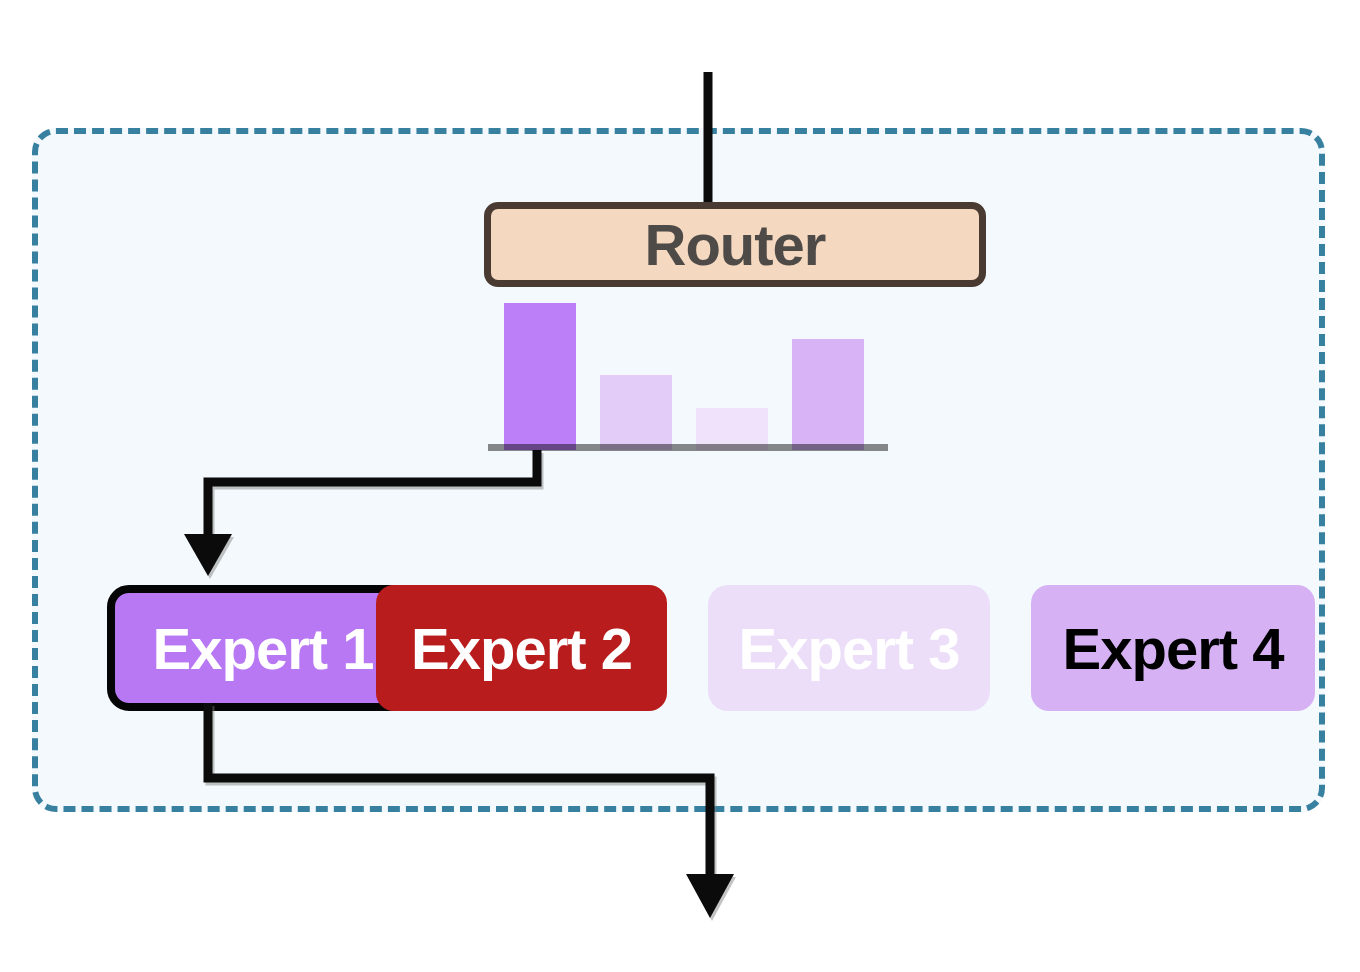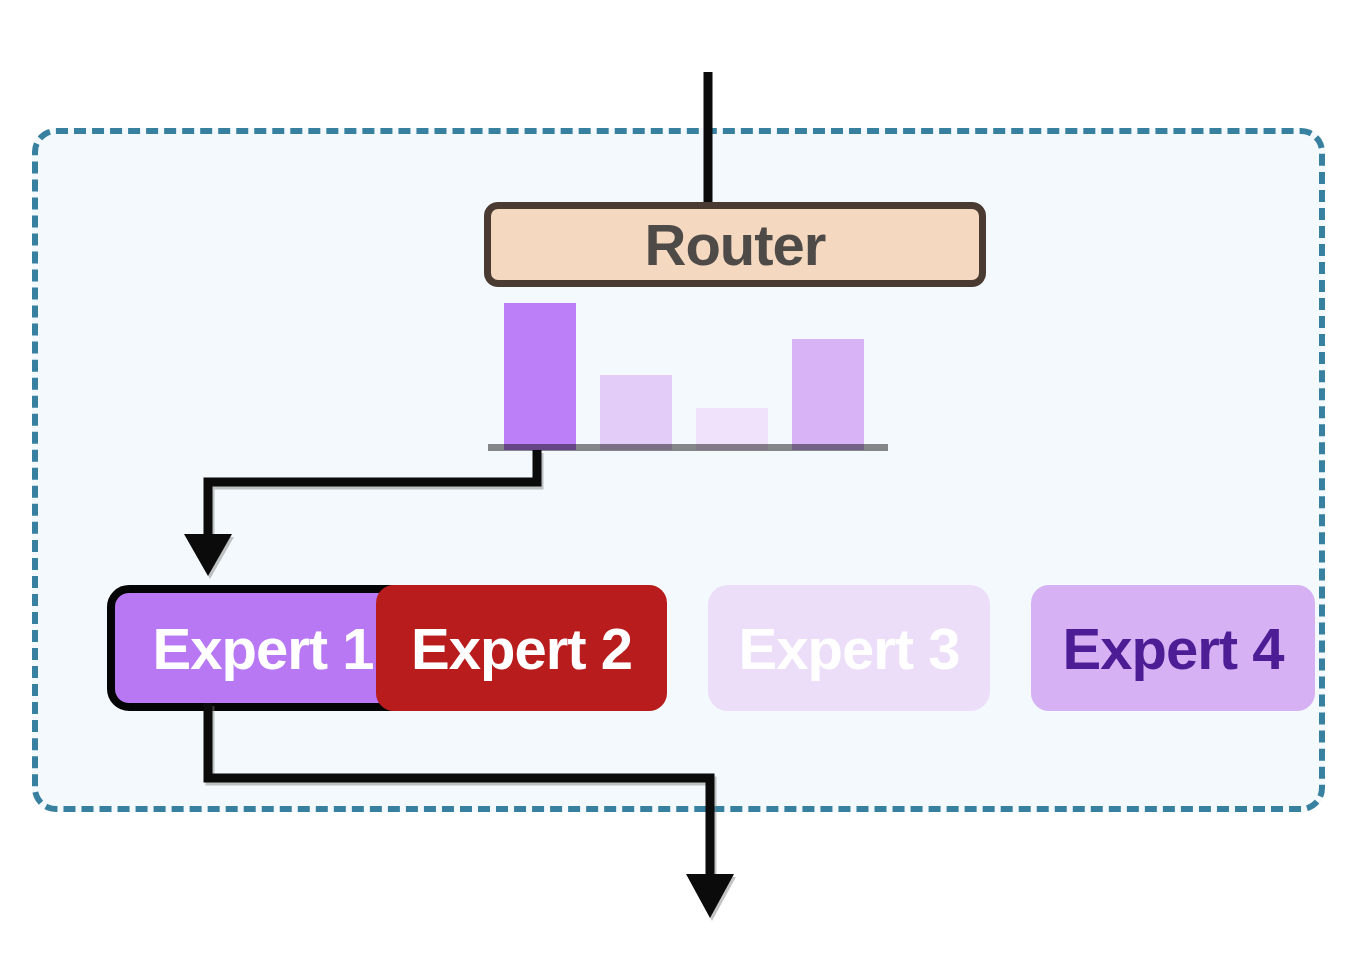--- a/index.html
+++ b/index.html
@@ -81,21 +81,21 @@
 
   <div id="expert-1" class="expert" style="background: rgb(184, 120, 243); color: rgb(255, 255, 255);">
     <span>Expert 1</span>
   </div>
   <div id="expert-2" class="expert" style="background: #b91c1c; color: rgb(255, 255, 255);">
     <span>Expert 2</span>
   </div>
   <div id="expert-3" class="expert" style="background: rgb(236, 222, 249); color: rgb(255, 255, 255); border-radius: 20px;">
     <span>Expert 3</span>
   </div>
-  <div id="expert-4" class="expert" style="background: rgb(214, 178, 244); color: #4c1d95;">
+  <div id="expert-4" class="expert" style="background: rgb(214, 178, 244); color: #000000;">
     <span>Expert 4</span>
   </div>
 
   <svg id="arrows" xmlns="http://www.w3.org/2000/svg" viewBox="0 0 1360 972">
     <g>
       <path class="shaft" d="M708 72 V202"></path>
     </g>
     <g class="shadowed">
       <path class="shaft" d="M537 450 V482 H208 V541"></path>
       <polygon class="head" points="184,534 232,534 208,576"></polygon>

